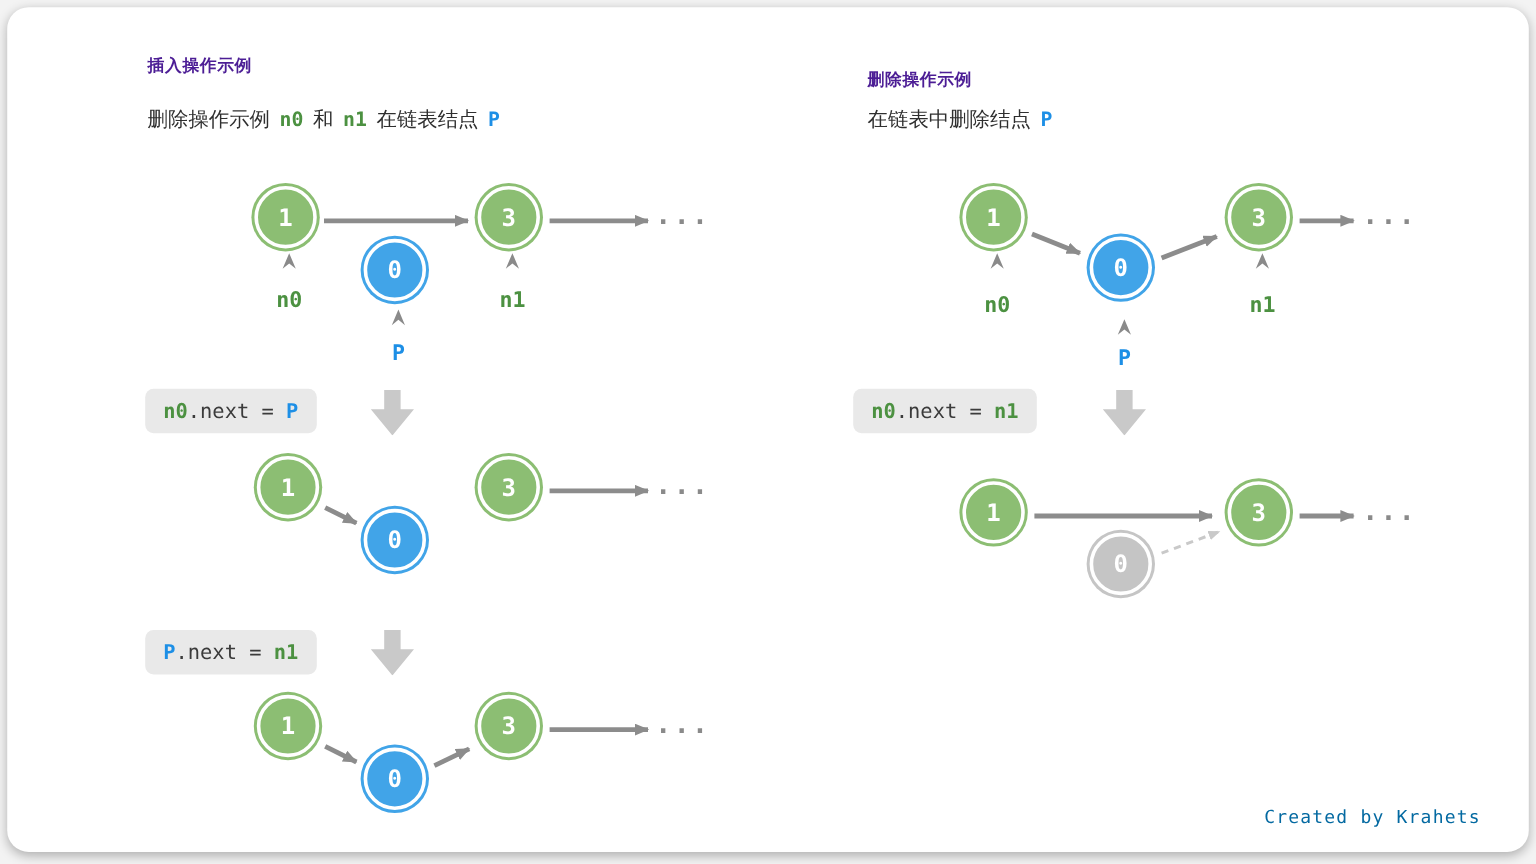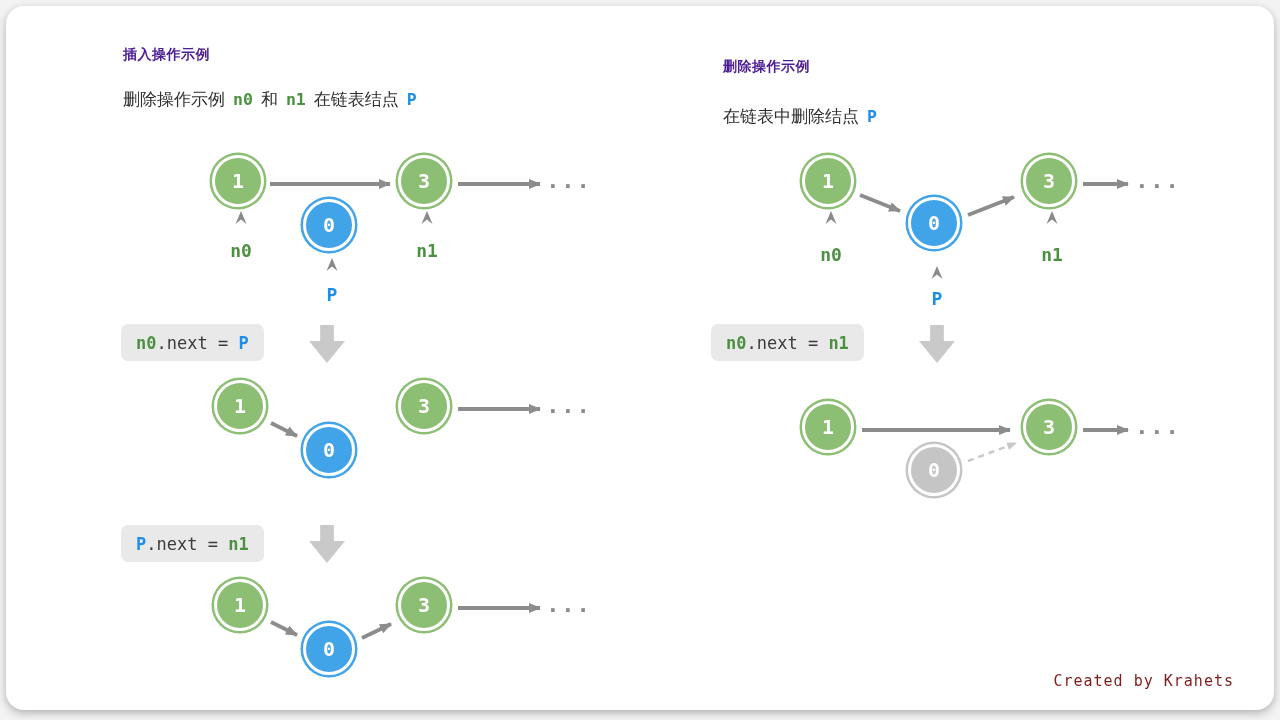--- a/index.html
+++ b/index.html
@@ -26,21 +26,21 @@
             font-family:"DejaVu Sans Mono",monospace;font-weight:700;font-size:22px;letter-spacing:2px;}
   .codebox{position:absolute;height:37px;background:#E9E9E9;border-radius:7px;
            display:flex;align-items:center;padding:0 15px;white-space:pre;
            font-family:"DejaVu Sans Mono",monospace;font-size:17px;color:#3b3b3b;}
   .codebox .seg-b{font-weight:700;}
   .codebox .green{color:#4C9141;}
   .codebox .blue{color:#1D8FE6;}
   .down-arrow{position:absolute;width:36px;height:38px;background:#C9C9C9;
               clip-path:polygon(31% 0,69% 0,69% 42%,100% 42%,50% 100%,0 42%,31% 42%);}
   .wires{position:absolute;left:0;top:0;pointer-events:none;}
-  .footer{position:absolute;right:40px;bottom:20px;color:#7f1d1d;
+  .footer{position:absolute;right:40px;bottom:20px;color:#0369a1;
           font-family:"DejaVu Sans Mono",monospace;font-size:15px;letter-spacing:1px;}
 </style>
 </head>
 <body>
 
 <div class="canvas">
   <div class="card">
 
     <svg class="wires" width="1280" height="720" viewBox="0 0 1280 720">
       <defs>
@@ -128,21 +128,21 @@
       </div>
     <div class="node blue" style="left:297px;top:617px;">
         <span>0</span>
       </div>
     <div class="node green" style="left:392px;top:573px;">
         <span>3</span>
       </div>
     <div class="ellipsis" style="left:540px;top:586px;">...</div>
 
     <div class="abs panel-title" style="left:717px;top:40px;margin-top:12px;">删除操作示例</div>
-    <div class="abs panel-sub" style="left:717px;top:82px;margin-top:17px;">
+    <div class="abs panel-sub" style="left:717px;top:82px;">
       <span>在链表中删除结点</span>
       <span class="tok blue">P</span>
     </div>
 
     <div class="node green" style="left:796px;top:149px;">
         <span>1</span>
       </div>
     <div class="node blue" style="left:902px;top:191px;">
         <span>0</span>
       </div>

